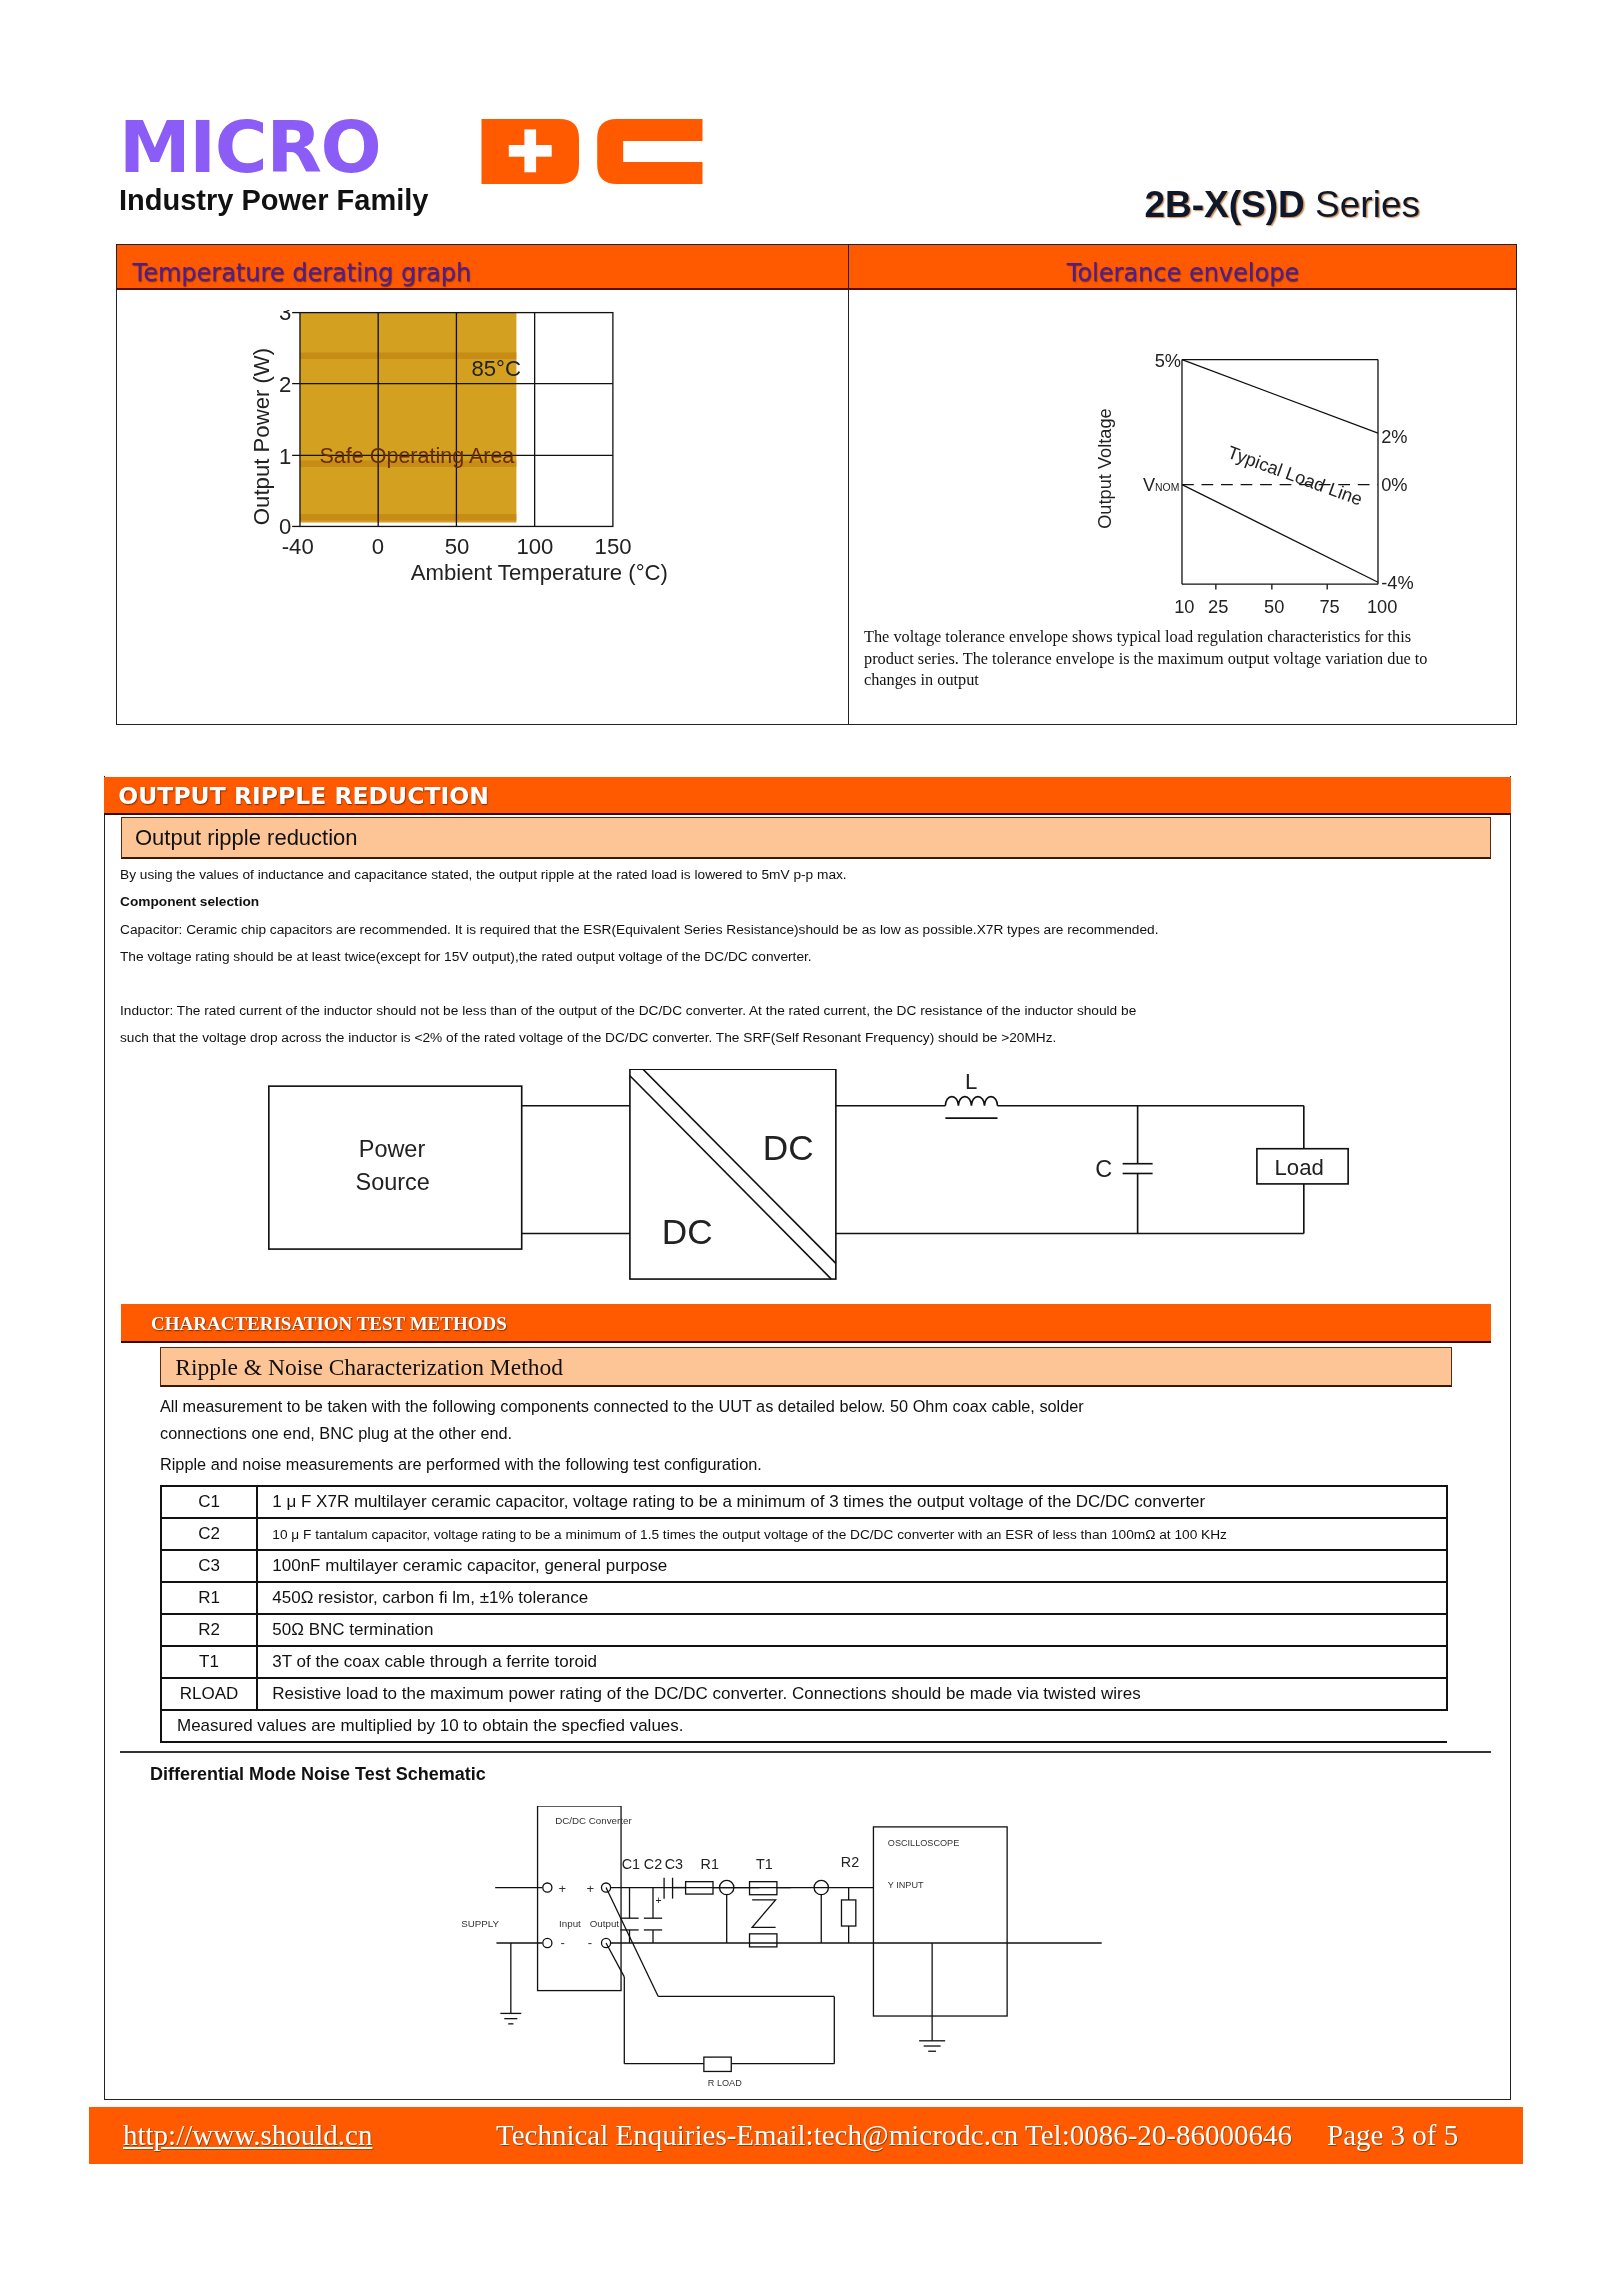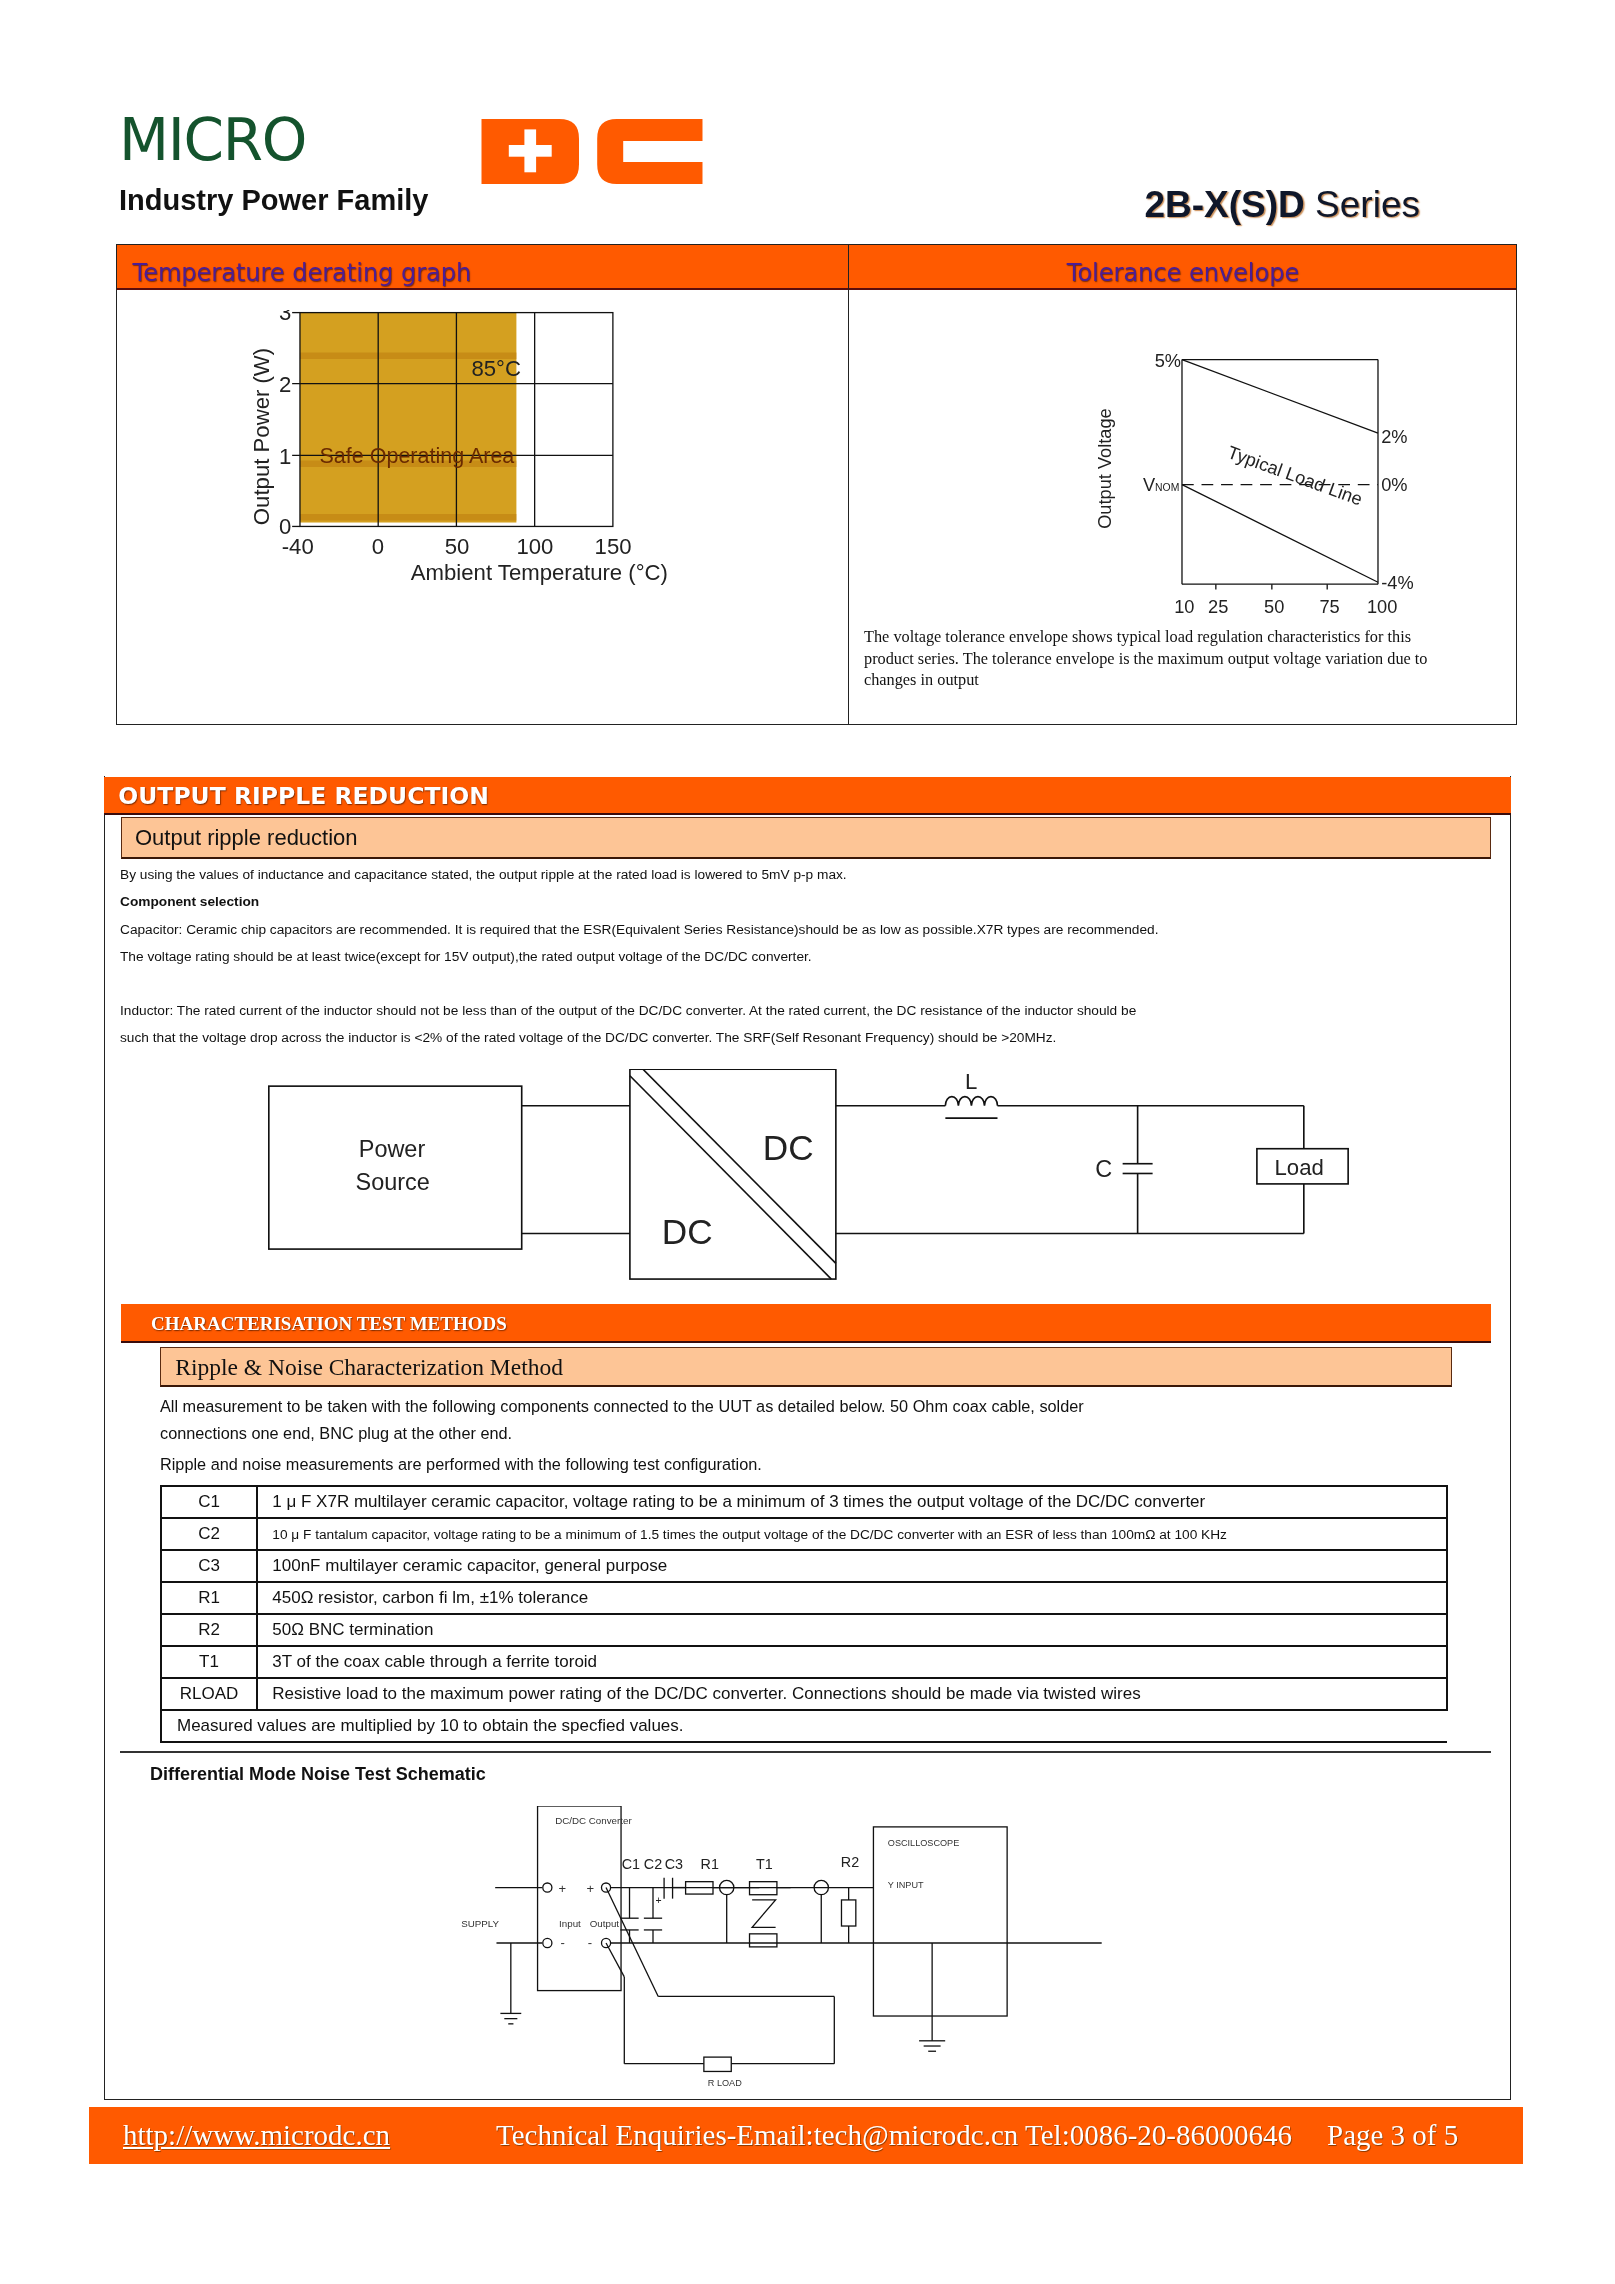--- a/index.html
+++ b/index.html
@@ -1,20 +1,20 @@
 <!DOCTYPE html>
 <html style="font-size:10.4px"><head>
 <meta charset="utf-8">
 <style>
   html, body { margin:0; padding:0; background:#ffffff; }
   body { width:1616px; height:2284px; position:relative; font-family:"Liberation Sans", sans-serif; color:#111; overflow:hidden; }
   .abs { position:absolute; }
   
   .logo { left:119px; top:111px; }
-  .logo-micro { font-family:"DejaVu Sans", sans-serif; font-size:58px; font-weight:400; letter-spacing:-1.3px; color:#14532d; line-height:1; position:absolute; left:0; top:0; }
+  .logo-micro { font-family:"DejaVu Sans", sans-serif; font-size:72px; font-weight:700; letter-spacing:-1.3px; color:#8b5cf6; line-height:1; position:absolute; left:0; top:0; }
   .logo-dc { position:absolute; left:362px; top:7.8px; width:222px; height:65px; }
   .logo-tag { position:absolute; left:0; top:73px; font-size:29px; font-weight:700; color:#111; white-space:nowrap; }
   .series { right:196px; top:184px; font-size:37px; color:#0f172a; font-weight:700; text-shadow:1.3px 1.3px 1.3px #c98b53; white-space:nowrap; }
   .series .light { font-weight:400; }
   
   .top-box { left:116px; top:244px; width:1399px; height:479px; border:1.3px solid #222; }
   .top-head { position:absolute; left:0; top:0; width:100%; height:43px; background:#ff5a00; border-bottom:2.6px solid #5a0d0d; }
   .top-head .cell { position:absolute; top:7px; height:43px; line-height:43px; color:#4c1d95; font-family:"DejaVu Sans", sans-serif; font-weight:400; font-size:24px; text-shadow:0.7px 0.7px 1.3px #7a2a00; }
   .vdivider { position:absolute; left:731px; top:0; width:1.3px; height:479px; background:#222; }
   
@@ -282,17 +282,17 @@
   <text x="326" y="150" font-size="16" fill="#222">+</text>
   <text x="395" y="96" font-size="22" fill="#222">R1</text>
   <text x="480" y="96" font-size="22" fill="#222">T1</text>
   <text x="610" y="93" font-size="22" fill="#222">R2</text>
   <text x="682" y="62" font-size="14" fill="#333">OSCILLOSCOPE</text>
   <text x="682" y="126" font-size="14" fill="#333">Y INPUT</text>
   <text x="406" y="430" font-size="14" fill="#333">R LOAD</text>
 </svg>
 
 <div class="abs footer">
-  <span style="left:34px; text-decoration:underline;">http://www.microdc.cn</span>
+  <span style="left:34px; text-decoration:underline;">http://www.should.cn</span>
   <span style="left:407px;">Technical Enquiries-Email:tech@microdc.cn Tel:0086-20-86000646</span>
   <span style="left:1238px;">Page 3 of 5</span>
 </div>
 
 
 </body></html>

